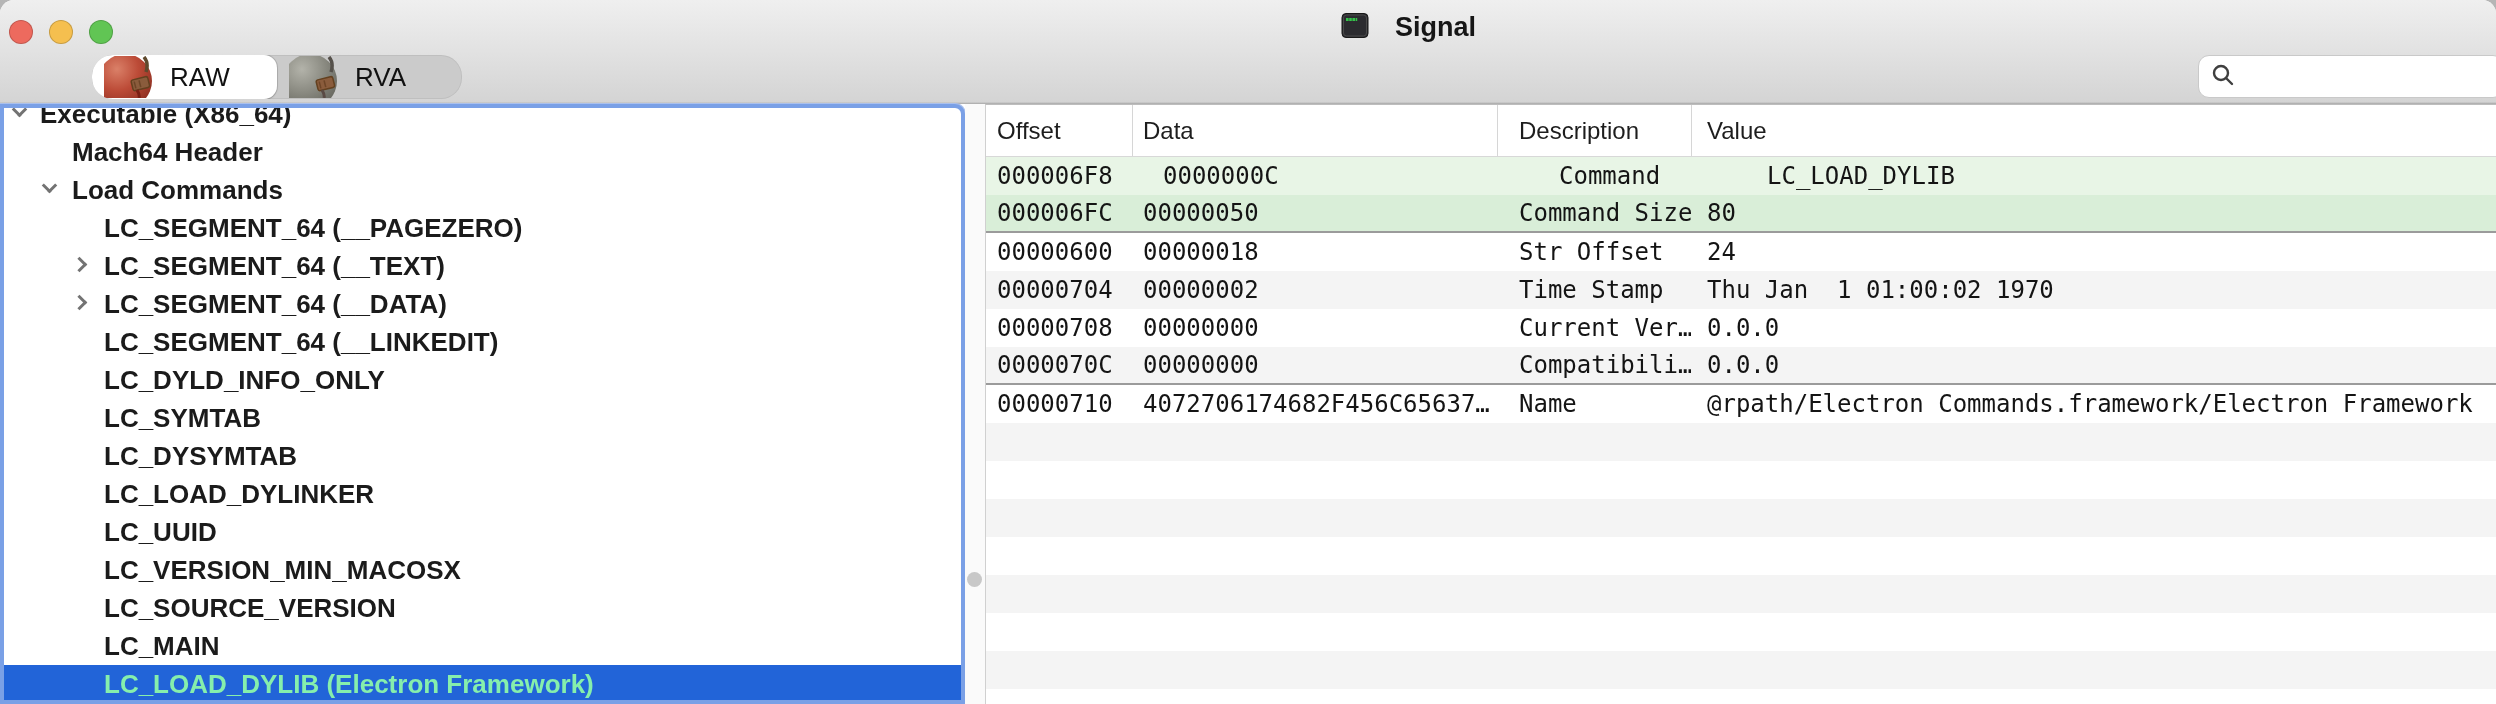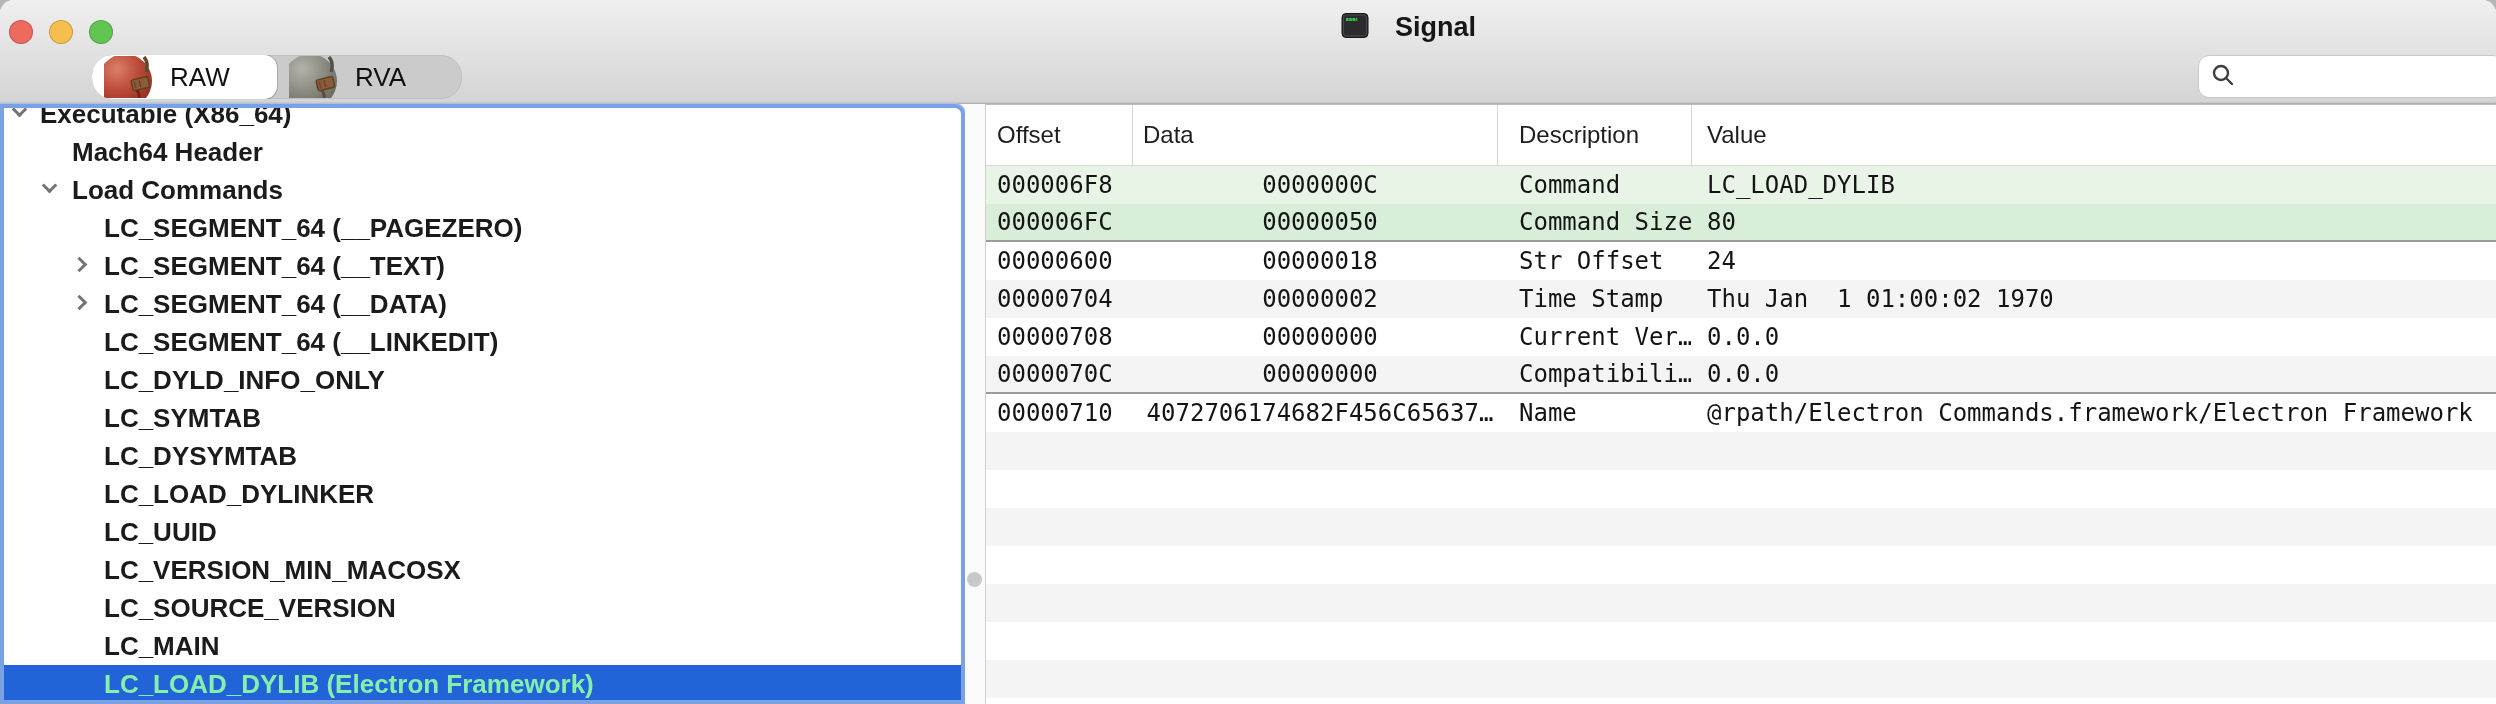--- a/index.html
+++ b/index.html
@@ -49,32 +49,32 @@
   .trow.lvl1 .chev{left:40px;}
   .trow.lvl2 .chev{left:70px;}
   .chev.down{transform:rotate(45deg);top:9px;}
   .chev.right{transform:rotate(-45deg);}
   
   .splitter{position:absolute;left:965px;top:0;width:20px;height:600px;background:#fafafa;}
   .splitter .dot{position:absolute;left:2px;top:468px;width:15px;height:15px;border-radius:50%;background:#c8c8c8;}
   
   .main{position:absolute;left:985px;top:0;width:1511px;height:600px;background:#ffffff;
     border-top:1px solid #bdbdbd;border-left:1px solid #d0d0d0;overflow:hidden;}
-  .thead{display:flex;height:61px;background:#ffffff;border-bottom:1px solid #d8d8d8;
+  .thead{display:flex;height:52px;background:#ffffff;border-bottom:1px solid #d8d8d8;
     font-size:24px;color:#1d1d1d;}
   .thead .hc{display:flex;align-items:center;}
   .thead .hc + .hc{box-shadow:inset 1px 0 0 #d6d6d6;}
   .c-offset{width:146px;padding-left:11px;}
-  .c-data{width:365px;padding-left:11px;text-align:center;}
+  .c-data{width:365px;padding-left:11px;}
   .c-desc{width:194px;padding-left:22px;}
   .c-value{flex:1;padding-left:16px;}
   .row{display:flex;height:38px;align-items:center;
     font-family:"DejaVu Sans Mono",monospace;font-size:24px;color:#141414;}
   .row span{white-space:pre;overflow:hidden;}
-  .tint-green-light{background:#e8f5e6;}
+  .tint-green-light{background:#e8f5e6;gap:20px;}
   .tint-green-dark{background:#d9eed8;}
   .tint-gray{background:#f4f4f4;}
   .tint-white{background:#ffffff;}
   .sep-below{border-bottom:2px solid #9b9b9b;}
 </style>
 </head>
 <body>
 
 <div class="window">
 

